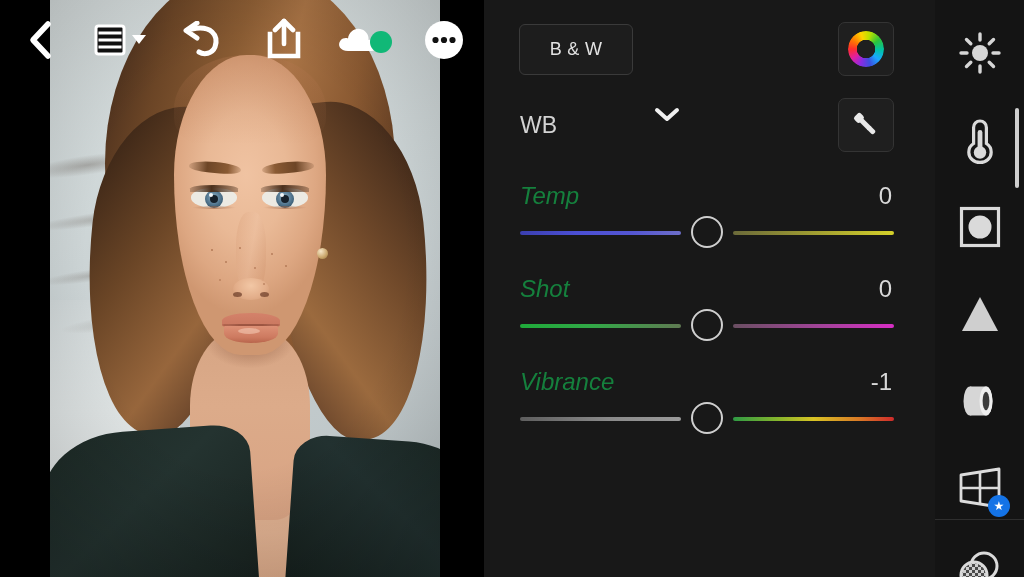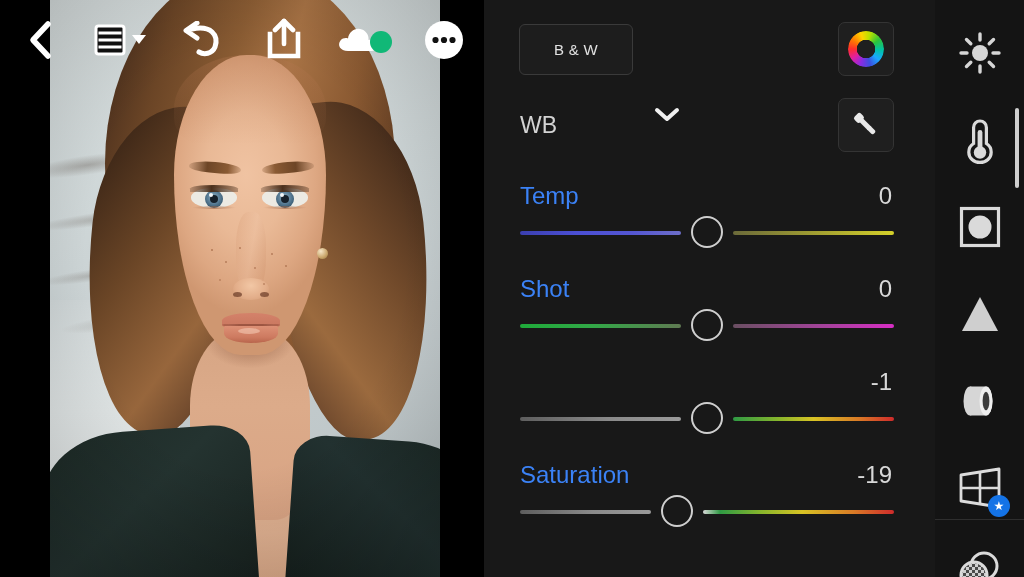--- a/index.html
+++ b/index.html
@@ -243,21 +243,21 @@
   }
   #bw-btn {
     position: absolute; left: 35px; top: 24px;
     width: 114px; height: 51px;
     border: 1px solid #3a3a3a;
     border-radius: 6px;
     background: #1d1d1d;
     display: flex; align-items: center; justify-content: center;
     cursor: pointer;
   }
-  #bw-btn span { color: #e2e2e2; font-size: 15px; letter-spacing: .3px; }
+  #bw-btn span { color: #e2e2e2; font-size: 18px; letter-spacing: .3px; }
   #mix-label {
     position: absolute; left: 700px; top: 0;
     transform: none;
     right: 90px; top: 35px;
     color: #e9e9e9; font-size: 23px; font-weight: bold;
     text-align: right;
   }
   #mix-wheel-btn {
     position: absolute; left: 354px; top: 22px;
     width: 56px; height: 54px;
@@ -296,21 +296,21 @@
     background: #1f1f1f;
     display: flex; align-items: center; justify-content: center;
     cursor: pointer;
   }
 
   
   #sliders { position: absolute; left: 0; top: 168px; width: 451px; }
   .slider-row { position: relative; height: 93px; }
   .sl-label {
     position: absolute; left: 36px; top: 14px;
-    color: #3b82f6; font-size: 24px;
+    color: #15803d; font-size: 24px; font-style: italic;
   }
   .sl-value {
     position: absolute; right: 43px; top: 14px;
     color: #d8d8d8; font-size: 24px; text-align: right;
   }
   .sl-track-wrap {
     position: absolute; left: 36px; top: 60px;
     width: 374px; height: 10px;
   }
   .sl-seg {
@@ -502,34 +502,26 @@
         <div class="slider-row">
           <div class="sl-label">Shot</div>
           <div class="sl-value">0</div>
           <div class="sl-track-wrap">
             <div class="sl-seg left" style="width: 161px; background: linear-gradient(90deg, rgb(31, 170, 58) 0%, rgb(50, 168, 71) 45%, rgb(95, 122, 82) 100%);"></div>
             <div class="sl-seg right" style="width: 161px; background: linear-gradient(90deg, rgb(106, 79, 98) 0%, rgb(163, 67, 154) 55%, rgb(215, 46, 196) 100%);"></div>
             <div class="sl-thumb" style="left: 171px;"></div>
           </div>
         </div>
         <div class="slider-row">
+          <div class="sl-label">Vibrance</div>
           <div class="sl-value">-1</div>
           <div class="sl-track-wrap">
             <div class="sl-seg left" style="width: 161px; background: linear-gradient(90deg, rgb(94, 94, 94) 0%, rgb(138, 138, 138) 55%, rgb(154, 154, 154) 100%);"></div>
             <div class="sl-seg right" style="width: 161px; background: linear-gradient(90deg, rgb(47, 154, 68) 0%, rgb(134, 181, 44) 28%, rgb(216, 195, 36) 50%, rgb(217, 122, 38) 78%, rgb(207, 43, 43) 100%);"></div>
             <div class="sl-thumb" style="left: 171px;"></div>
-          </div>
-        </div>
-        <div class="slider-row">
-          <div class="sl-label">Saturation</div>
-          <div class="sl-value">-19</div>
-          <div class="sl-track-wrap">
-            <div class="sl-seg left" style="width: 131.08px; background: linear-gradient(90deg, rgb(94, 94, 94) 0%, rgb(138, 138, 138) 55%, rgb(154, 154, 154) 100%);"></div>
-            <div class="sl-seg right" style="width: 190.92px; background: linear-gradient(90deg, rgb(216, 216, 216) 0%, rgb(47, 154, 68) 9%, rgb(134, 181, 44) 30%, rgb(216, 195, 36) 52%, rgb(217, 122, 38) 79%, rgb(207, 43, 43) 100%);"></div>
-            <div class="sl-thumb" style="left: 141.08px;"></div>
           </div>
         </div>
       </div>
   </div>
 
   <div id="rail">
     <div id="rail-divider"></div>
     <div id="rail-scrollbar"></div>
 
     <div class="rail-item" style="top:10px">

